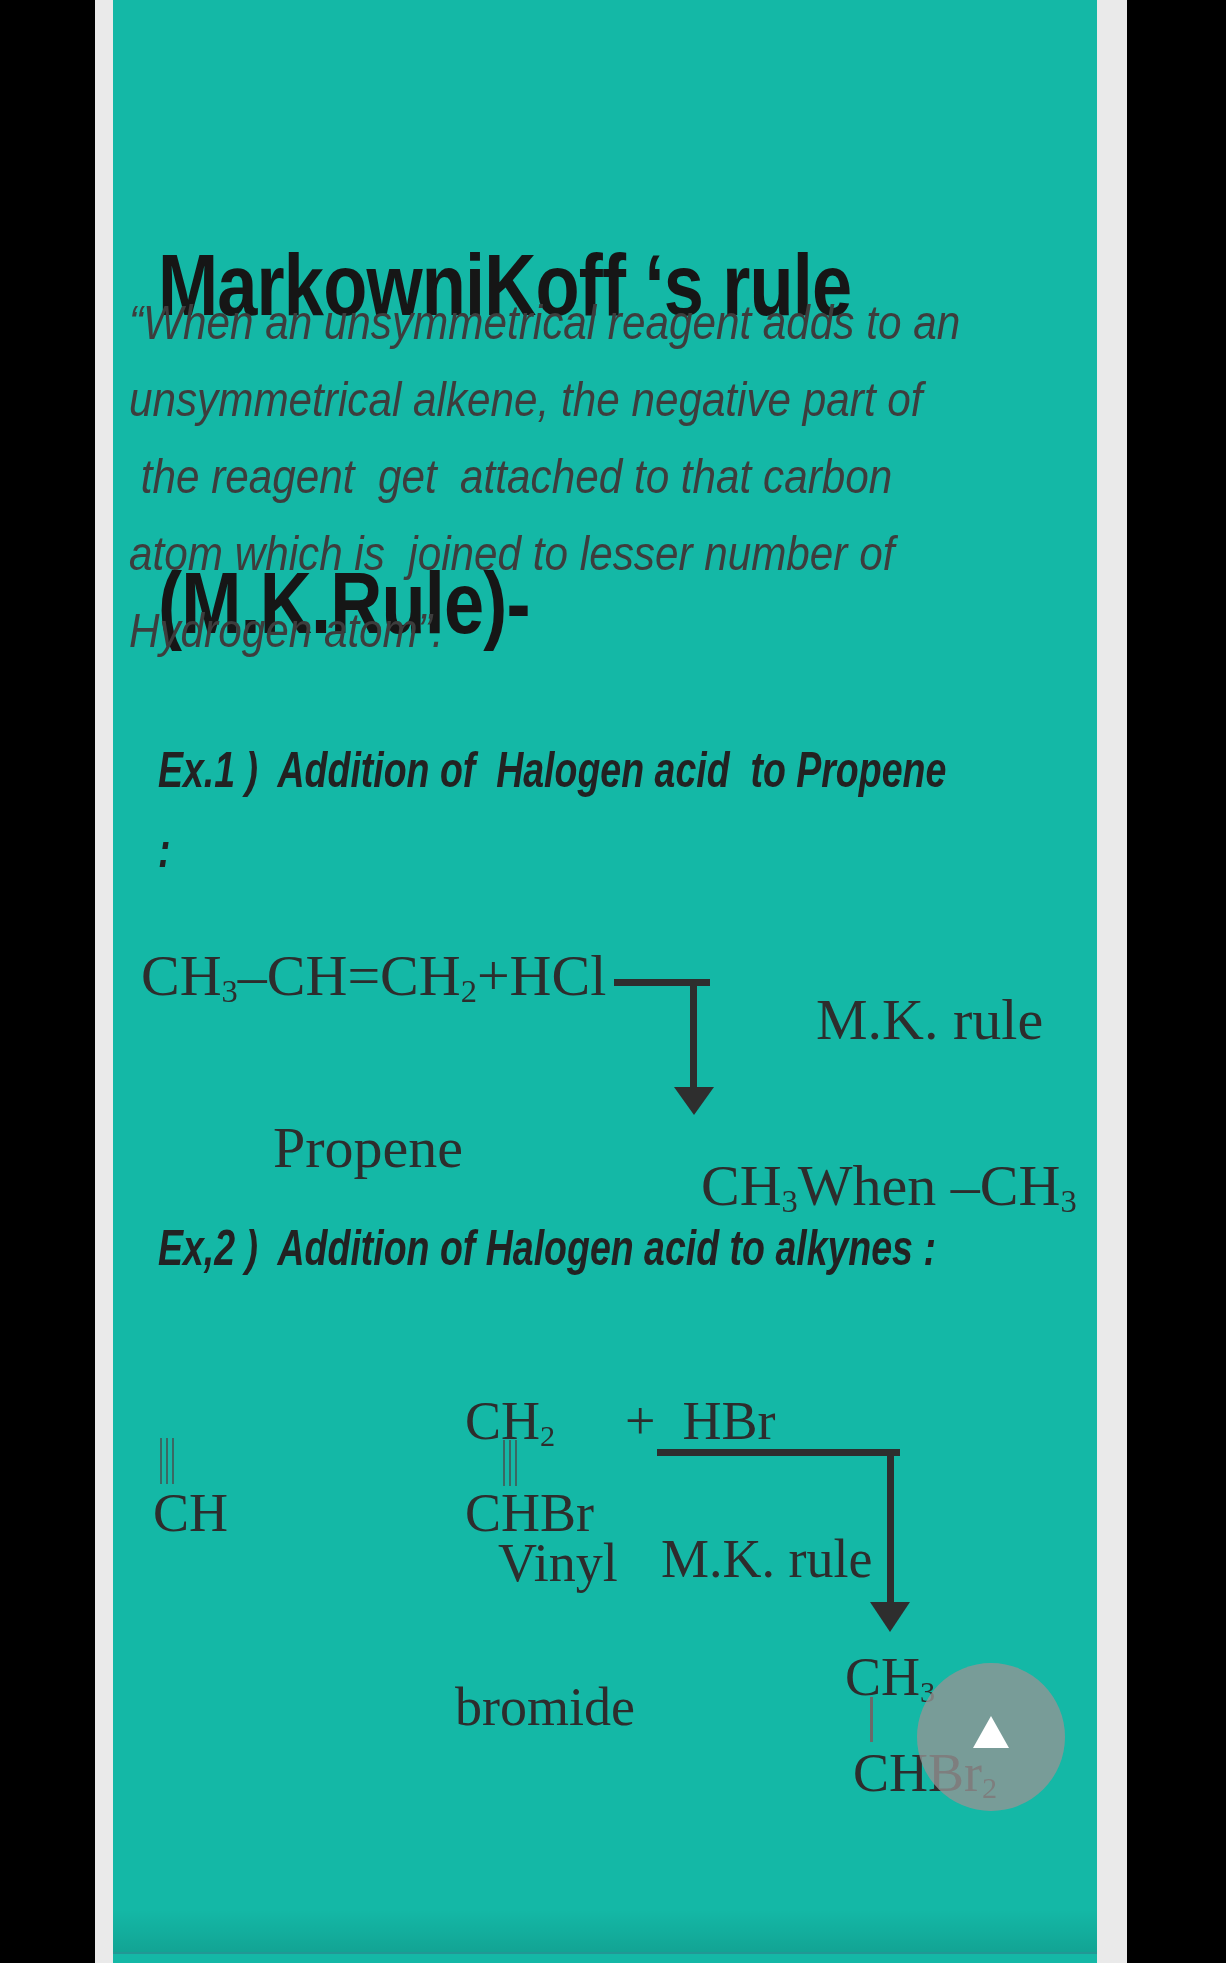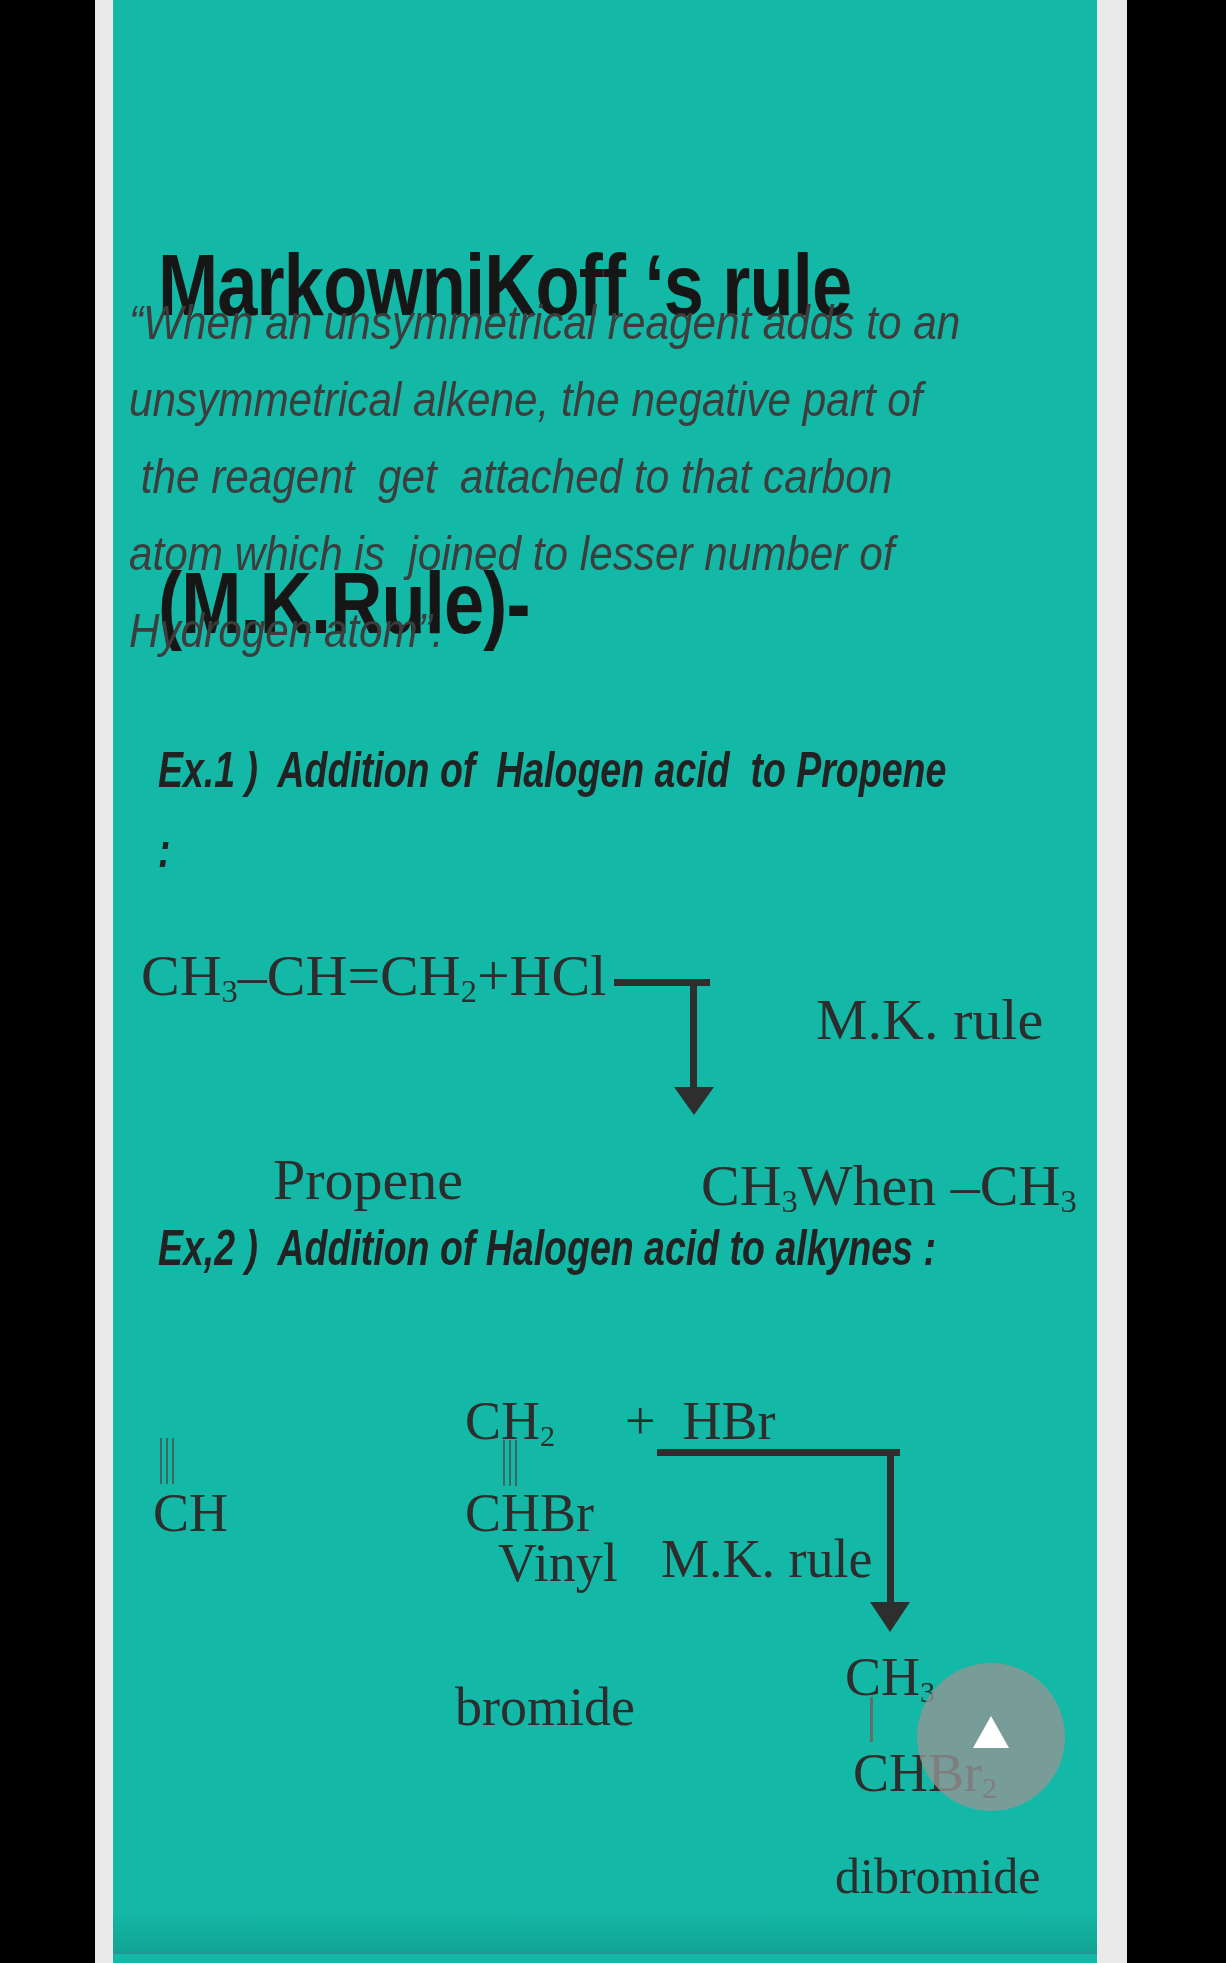--- a/index.html
+++ b/index.html
@@ -74,21 +74,21 @@
     <div class="ex-heading" style="left:45px;top:730px;">
       <div>Ex.1 )  Addition of  Halogen acid  to Propene</div>
       <div>:</div>
     </div>
 
     <span class="chem sz58" style="left:28px;top:942px;"><span>CH</span><sub>3</sub><span>–CH=CH</span><sub>2</sub><span>+HCl</span></span>
     <div class="arrow-seg" style="left:501px;top:979px;width:96px;height:7px;"></div>
     <div class="arrow-seg" style="left:577px;top:979px;width:7px;height:112px;"></div>
     <div class="arrow-head-down" style="left:561px;top:1087px;"></div>
     <span class="chem sz58" style="left:703px;top:986px;">M.K. rule</span>
-    <span class="chem sz58" style="left:160px;top:1114px;margin-top:32px;">Propene</span>
+    <span class="chem sz58" style="left:160px;top:1114px;">Propene</span>
     <span class="chem sz58" style="left:588px;top:1152px;"><span>CH</span><sub>3</sub><span>When –CH</span><sub>3</sub></span>
 
     <div class="ex-heading" style="left:45px;top:1208px;">
       <div>Ex,2 )  Addition of Halogen acid to alkynes :</div>
     </div>
 
     <div class="triple-bond" style="left:47px;top:1438px;"></div>
     <span class="chem sz54" style="left:40px;top:1482px;"><span>CH</span></span>
 
     <span class="chem sz54" style="left:352px;top:1390px;"><span>CH</span><sub>2</sub></span>
@@ -99,21 +99,20 @@
 
     <span class="chem sz54" style="left:512px;top:1390px;">+  HBr</span>
     <div class="arrow-seg" style="left:544px;top:1449px;width:243px;height:7px;"></div>
     <div class="arrow-seg" style="left:774px;top:1449px;width:7px;height:157px;"></div>
     <div class="arrow-head-down" style="left:757px;top:1602px;border-top-width:30px;"></div>
     <span class="chem sz54" style="left:548px;top:1528px;">M.K. rule</span>
 
     <span class="chem sz54" style="left:732px;top:1646px;"><span>CH</span><sub>3</sub></span>
     <div class="single-bond" style="left:757px;top:1697px;height:45px;"></div>
     <span class="chem sz54" style="left:740px;top:1742px;"><span>CHBr</span><sub>2</sub></span>
-    <span class="chem sz50" style="left:722px;top:1847px;">dibromide</span>
 
     <button class="fab">
       <span class="fab-triangle"></span>
     </button>
 
     <div class="bottom-shadow"></div>
     <div class="bottom-line"></div>
   </div>
 </div>
 

